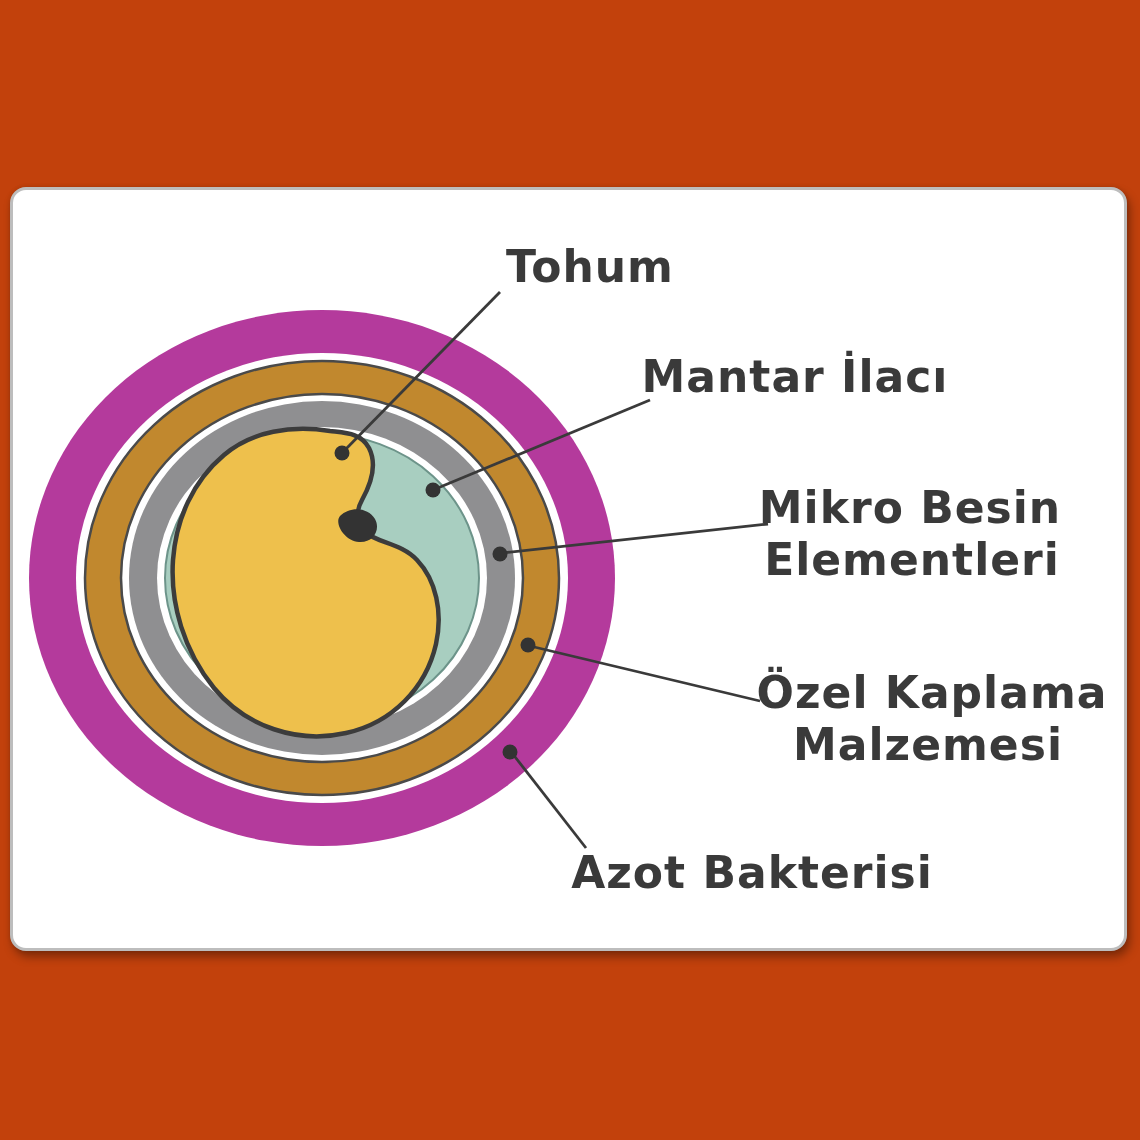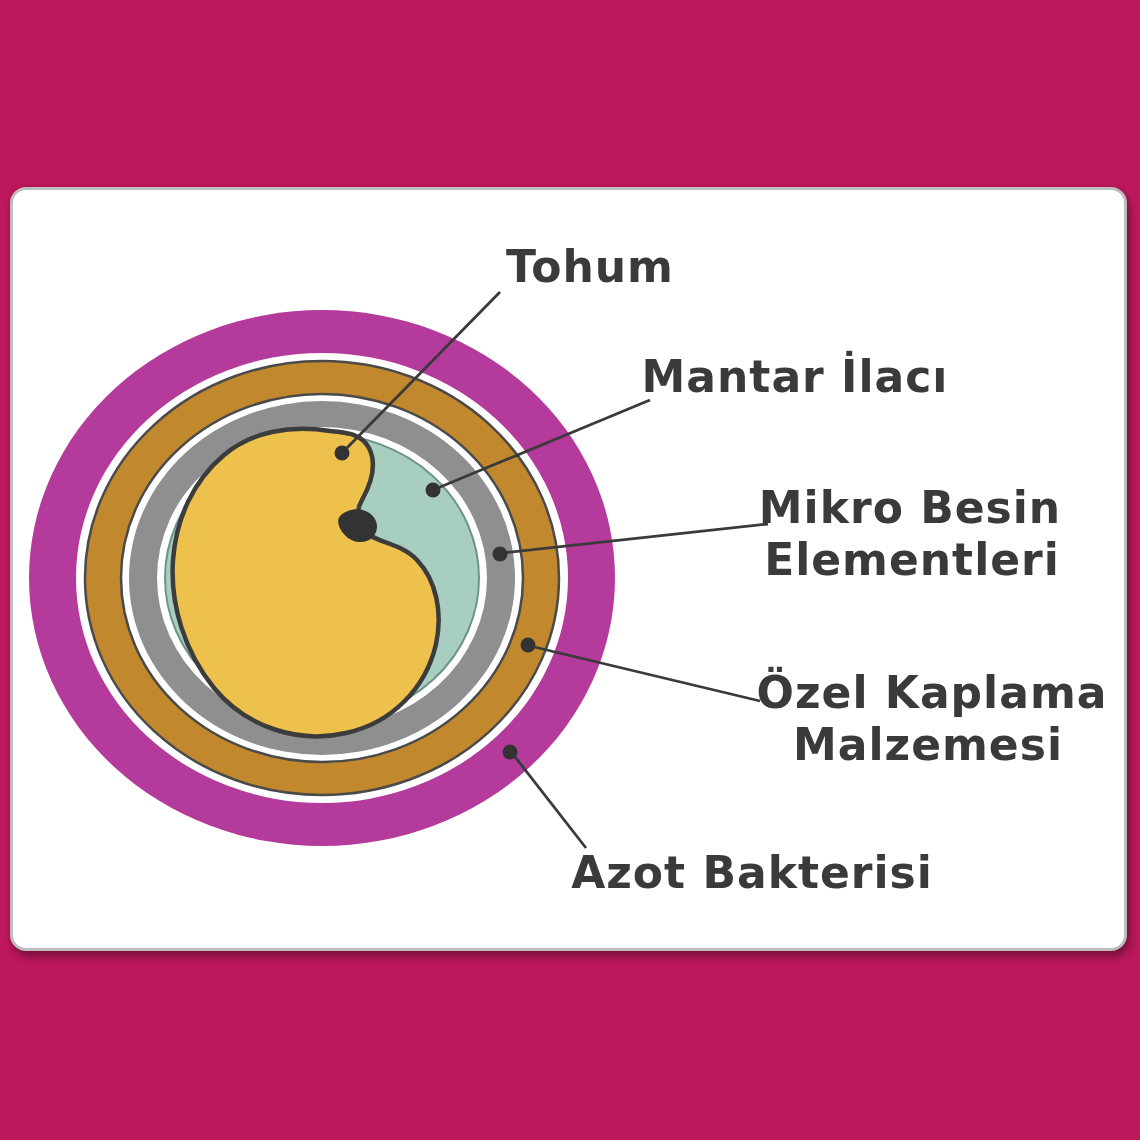--- a/index.html
+++ b/index.html
@@ -3,21 +3,21 @@
 <meta charset="utf-8">
 <style>
   html, body {
     margin: 0; padding: 0;
     width: 1140px; height: 1140px;
     background: #ffffff;
   }
   .stage {
     position: relative;
     width: 1140px; height: 1140px;
-    background: #be185d;
+    background: #c2410c;
     overflow: hidden;
     font-family: "DejaVu Sans", "Liberation Sans", sans-serif;
   }
   .card {
     position: absolute;
     left: 10px; top: 187px;
     width: 1111px; height: 758px;
     background: #ffffff;
     border: 3px solid #bdbdbd;
     border-radius: 16px;

